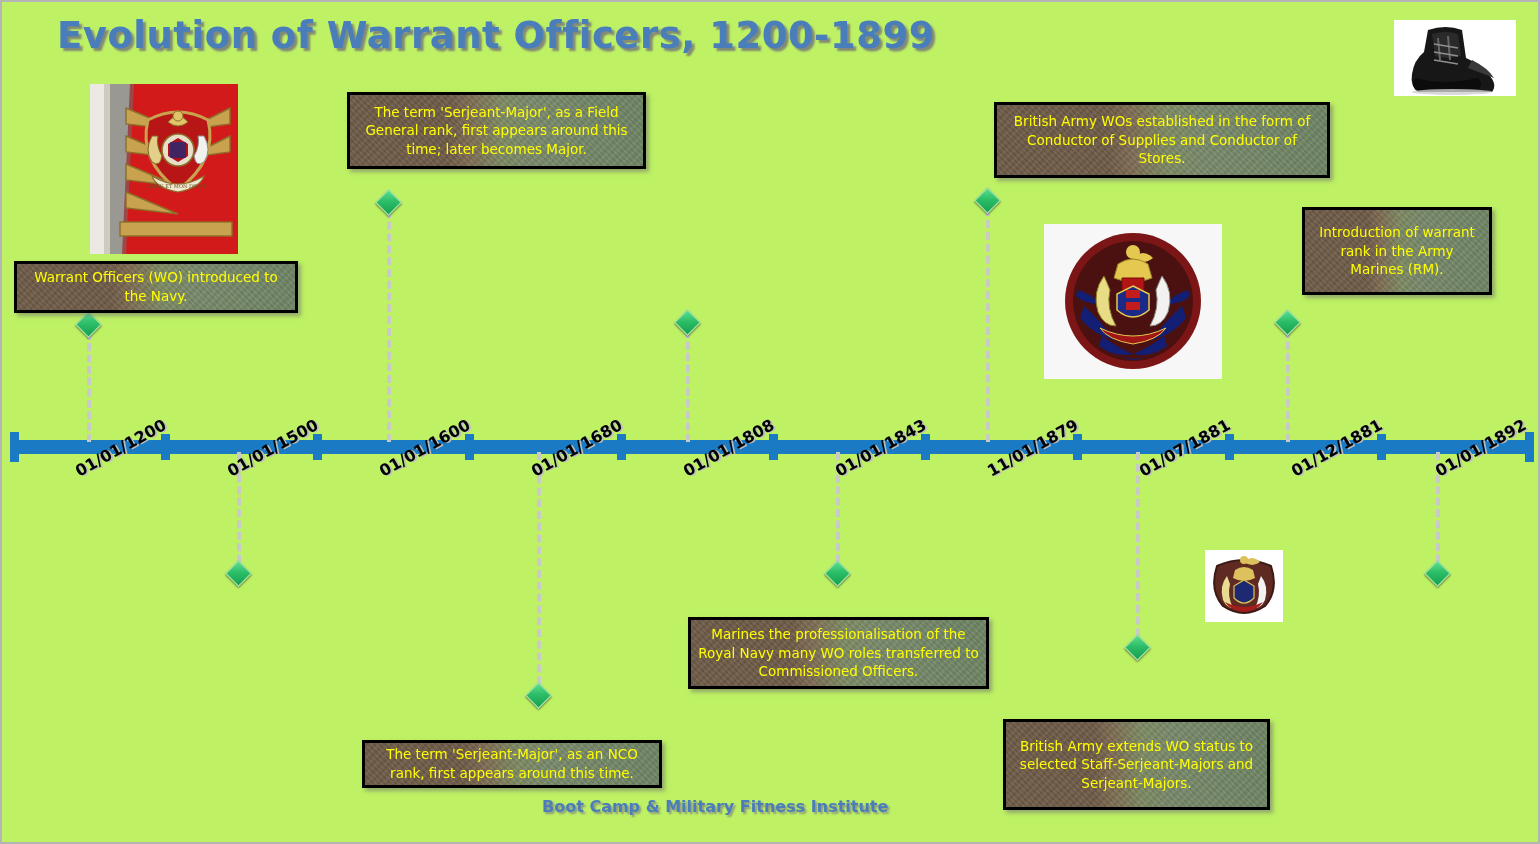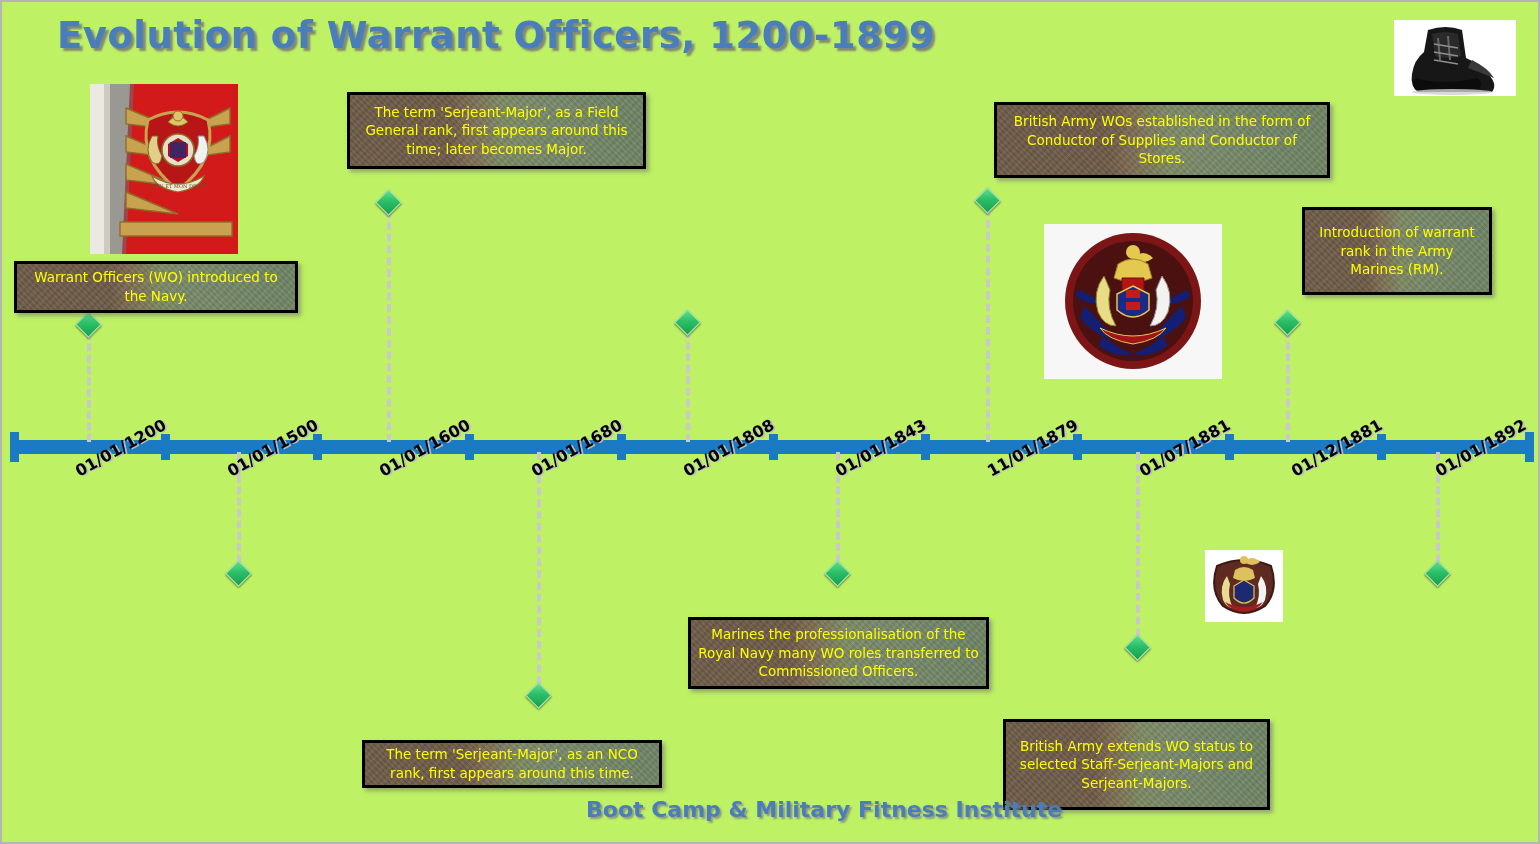--- a/index.html
+++ b/index.html
@@ -21,25 +21,24 @@
     font-family:"DejaVu Sans", sans-serif;
     font-size:37px; font-weight:bold;
     letter-spacing:0.5px;
     color:#4a7ebb;
     text-shadow:3px 3px 2px rgba(120,120,120,0.85);
     white-space:nowrap;
   }
   .footer {
     position:absolute; left:540px; top:795px;
     font-family:"DejaVu Sans", sans-serif;
-    font-size:22px; font-weight:bold;
+    font-size:16px; font-weight:bold;
     color:#4a7ebb;
     text-shadow:2px 2px 2px rgba(130,130,130,0.8);
     white-space:nowrap;
-    margin-left:44px;
   }
 
   
   .axis-bar {
     position:absolute; left:8px; top:438px;
     width:1524px; height:14px;
     background:#1b7ac4;
   }
   .axis-cap {
     position:absolute; top:430px; width:9px; height:30px;

